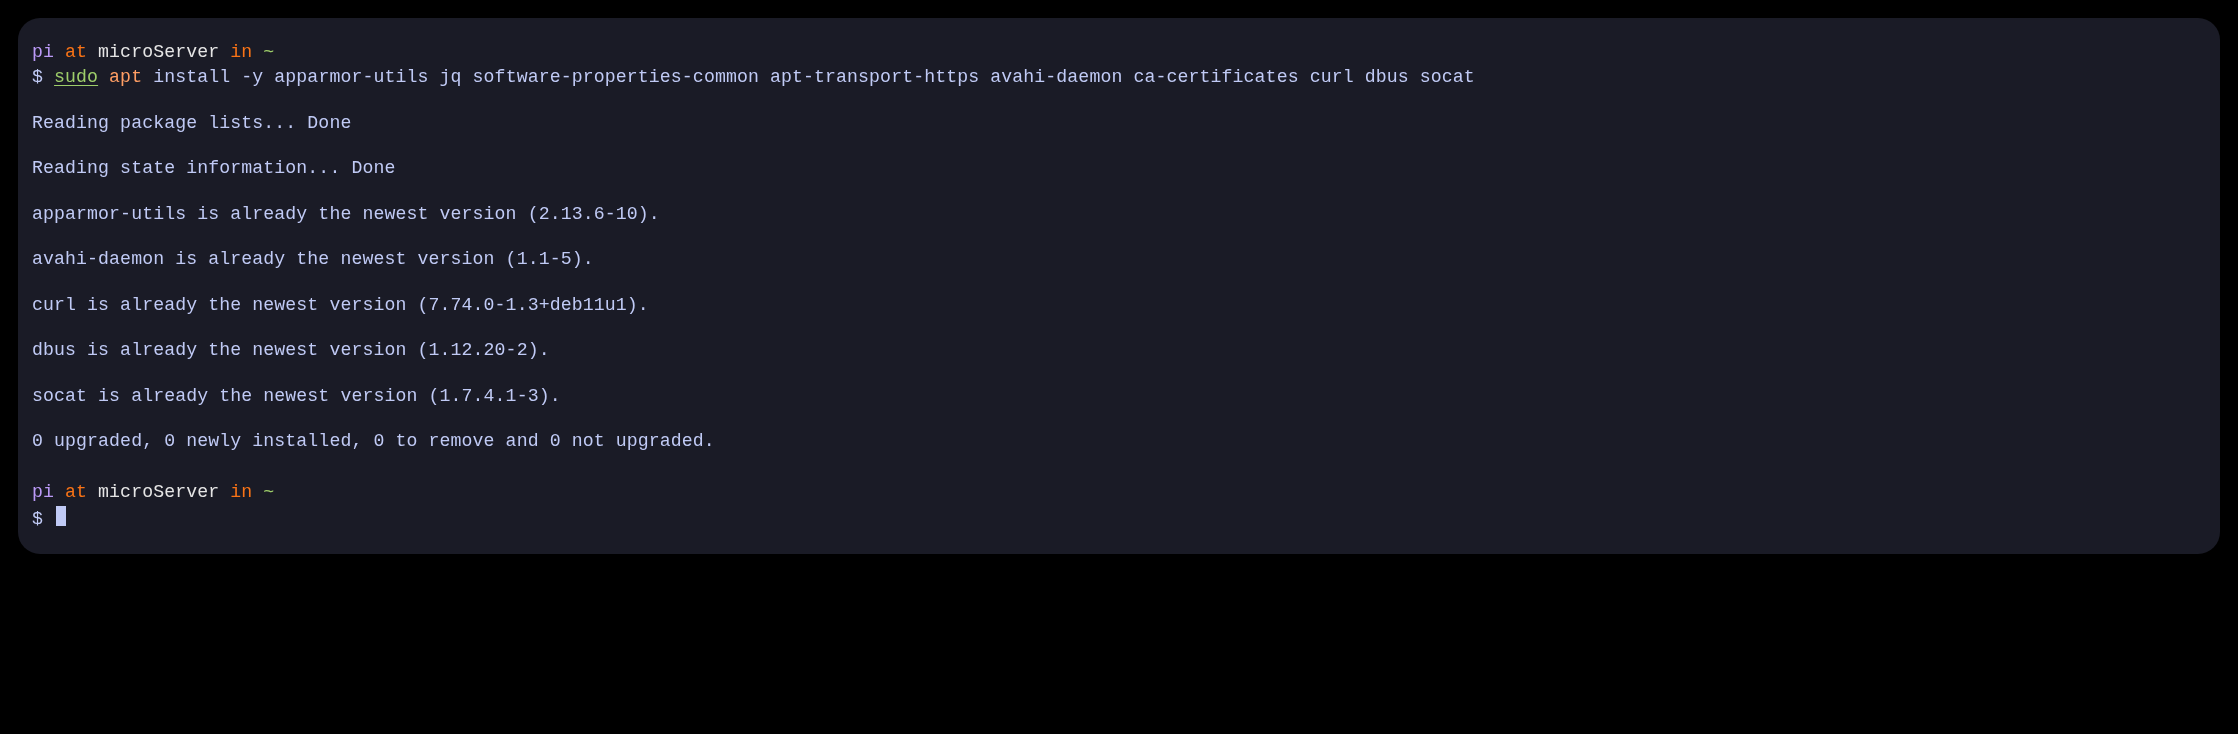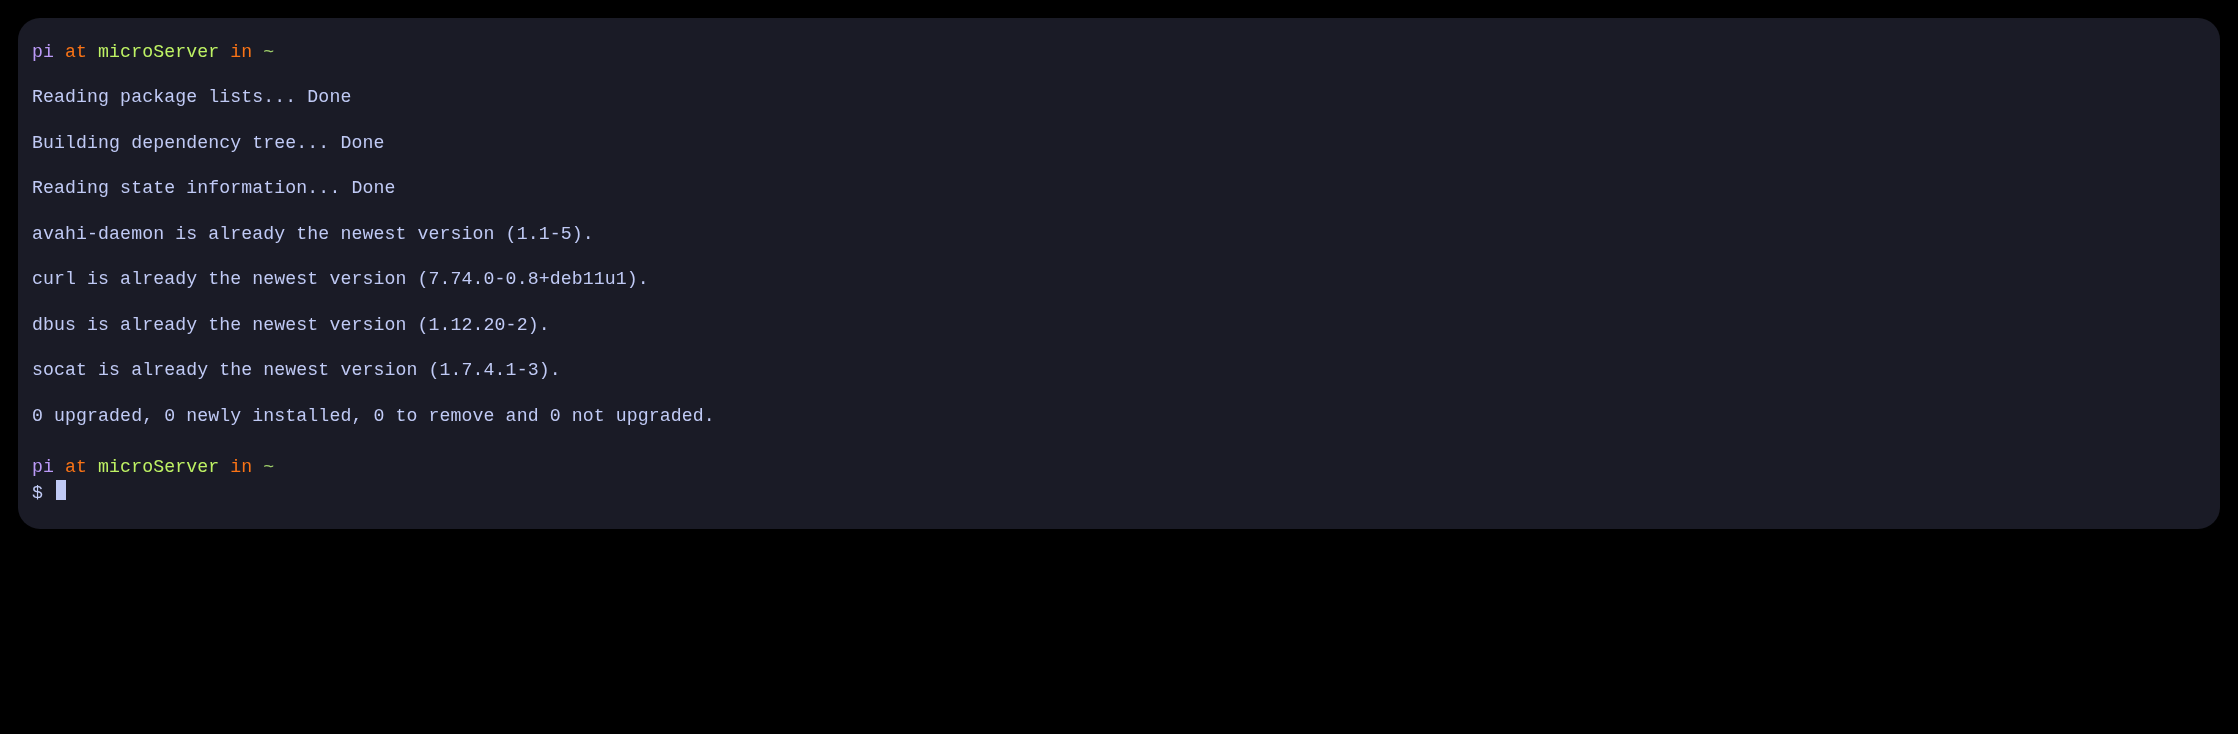--- a/index.html
+++ b/index.html
@@ -14,21 +14,21 @@
     .terminal {
       background: #1a1b26;
       border-radius: 22px;
       padding: 22px 14px 22px 14px;
       color: #c0caf5;
       overflow: hidden;
     }
     .line { white-space: pre; }
     .user { color: #bb9af7; }
     .at, .in { color: #f97316; }
-    .host { color: #bef264; }
+    .host { color: #e5e5e5; }
     .tilde { color: #9ece6a; }
     .prompt-dollar { color: #c0caf5; }
     .sudo { color: #9ece6a; text-decoration: underline; text-underline-offset: 3px; text-decoration-color: #9ece6a; }
     .cmd-kw { color: #ff9e64; }
     .cmd-rest { color: #c0caf5; }
     .output { color: #c0caf5; margin-top: 20px; }
     .cursor {
       display: inline-block;
       width: 10px;
       height: 20px;
@@ -38,26 +38,27 @@
     }
     .blank { height: 1.4em; }
   </style>
 </head>
 <body>
 
 <div class="terminal">
 
   <div class="line"><span class="user">pi</span><span class="at"> at </span><span class="host">microServer</span><span class="in"> in </span><span class="tilde">~</span></div>
 
+  <div class="line"><span class="prompt-dollar">$ </span><span class="sudo">sudo</span><span> </span><span class="cmd-kw">apt</span><span class="cmd-rest"> install -y apparmor-utils jq software-properties-common apt-transport-https avahi-daemon ca-certificates curl dbus socat</span></div>
 
   <div class="line output">Reading package lists... Done</div>
-  <div class="line output">Building dependency tree... Done</div>
   <div class="line output">Reading state information... Done</div>
+  <div class="line output">apparmor-utils is already the newest version (2.13.6-10).</div>
   <div class="line output">avahi-daemon is already the newest version (1.1-5).</div>
-  <div class="line output">curl is already the newest version (7.74.0-0.8+deb11u1).</div>
+  <div class="line output">curl is already the newest version (7.74.0-1.3+deb11u1).</div>
   <div class="line output">dbus is already the newest version (1.12.20-2).</div>
   <div class="line output">socat is already the newest version (1.7.4.1-3).</div>
   <div class="line output">0 upgraded, 0 newly installed, 0 to remove and 0 not upgraded.</div>
 
   <div class="blank"></div>
 
   <div class="line"><span class="user">pi</span><span class="at"> at </span><span class="host">microServer</span><span class="in"> in </span><span class="tilde">~</span></div>
 
   <div class="line"><span class="prompt-dollar">$ </span><span class="cursor"></span></div>
 

